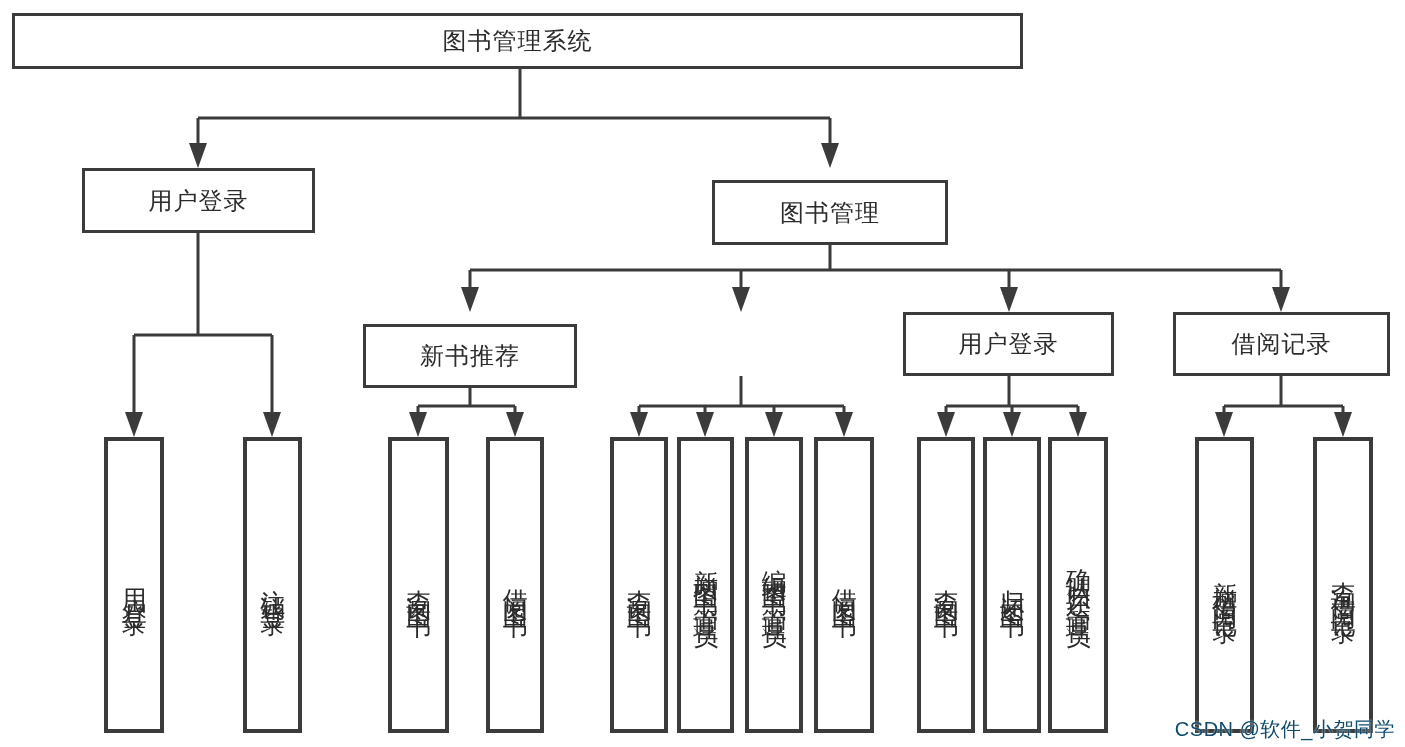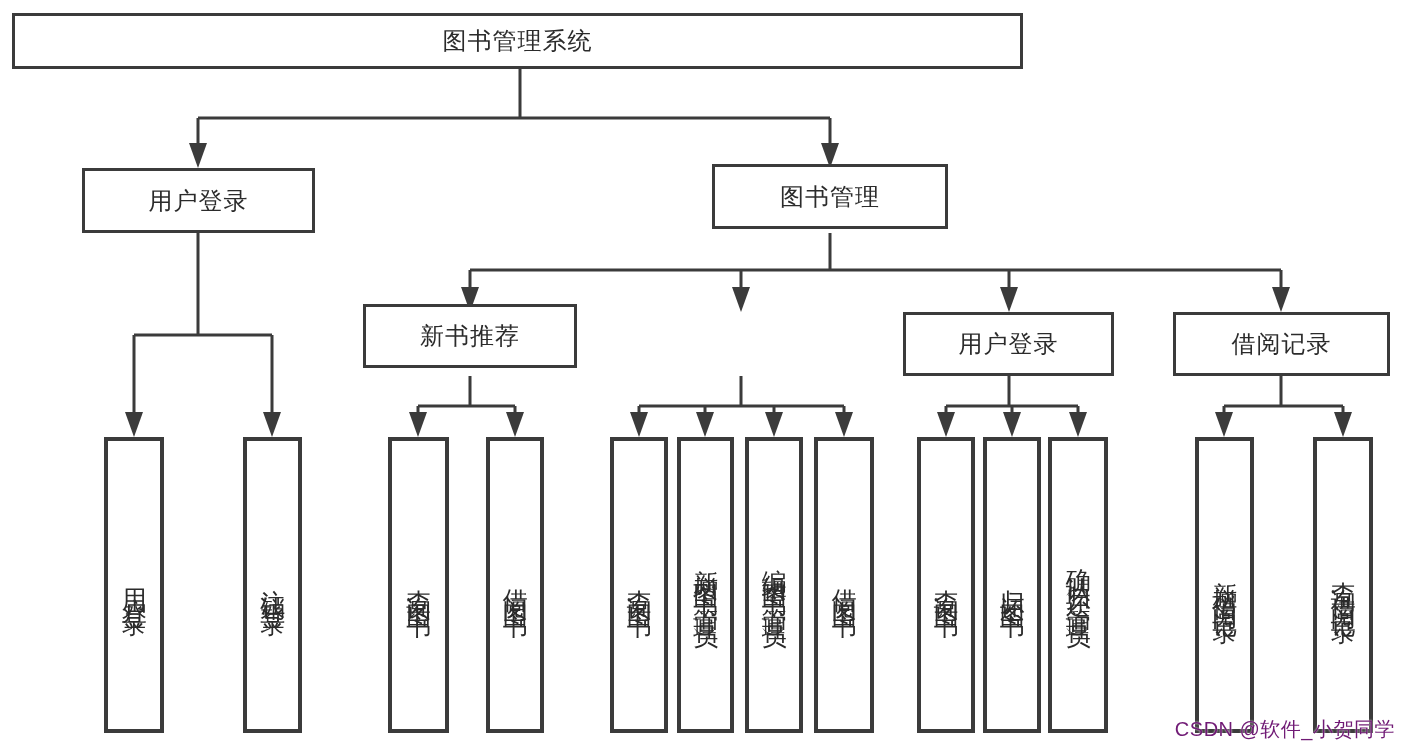--- a/index.html
+++ b/index.html
@@ -17,21 +17,21 @@
   }
   .node.leaf{border-width:4px;}
   .hl{font-size:24px;letter-spacing:1px;white-space:nowrap;color:#2b2b2b;}
   .vl{
     writing-mode:vertical-rl;text-orientation:mixed;
     font-size:25px;letter-spacing:8px;line-height:1.1;color:#2b2b2b;
     white-space:nowrap;
   }
   .watermark{
     position:absolute;right:10px;bottom:4px;
-    font-size:20px;color:#701a75;letter-spacing:0.5px;
+    font-size:20px;color:#0c4a6e;letter-spacing:0.5px;
     text-shadow:0 0 2px #ffffff;white-space:nowrap;margin-left:8px;
   }
 </style>
 </head>
 <body>
 
 <div class="canvas">
 
   <svg class="connectors" viewBox="0 0 1405 747" xmlns="http://www.w3.org/2000/svg">
     <defs>
@@ -72,25 +72,25 @@
     <use class="arrow" href="#arrow" x="1343" y="437"></use>
   </svg>
 
   <div class="node" style="left:12px;top:13px;width:1011px;height:56px">
     <span class="hl">图书管理系统</span>
   </div>
 
   <div class="node" style="left:82px;top:168px;width:233px;height:65px">
     <span class="hl">用户登录</span>
   </div>
-  <div class="node" style="left:712px;top:164px;width:236px;height:65px">
+  <div class="node" style="left:712px;top:180px;width:236px;height:65px">
     <span class="hl">图书管理</span>
   </div>
 
-  <div class="node" style="left:363px;top:304px;width:214px;height:64px">
+  <div class="node" style="left:363px;top:324px;width:214px;height:64px">
     <span class="hl">新书推荐</span>
   </div>
   <div class="node" style="left:903px;top:312px;width:211px;height:64px">
     <span class="hl">用户登录</span>
   </div>
   <div class="node" style="left:1173px;top:312px;width:217px;height:64px">
     <span class="hl">借阅记录</span>
   </div>
 
   <div class="node leaf" style="left:104px;top:437px;width:60px;height:296px">

